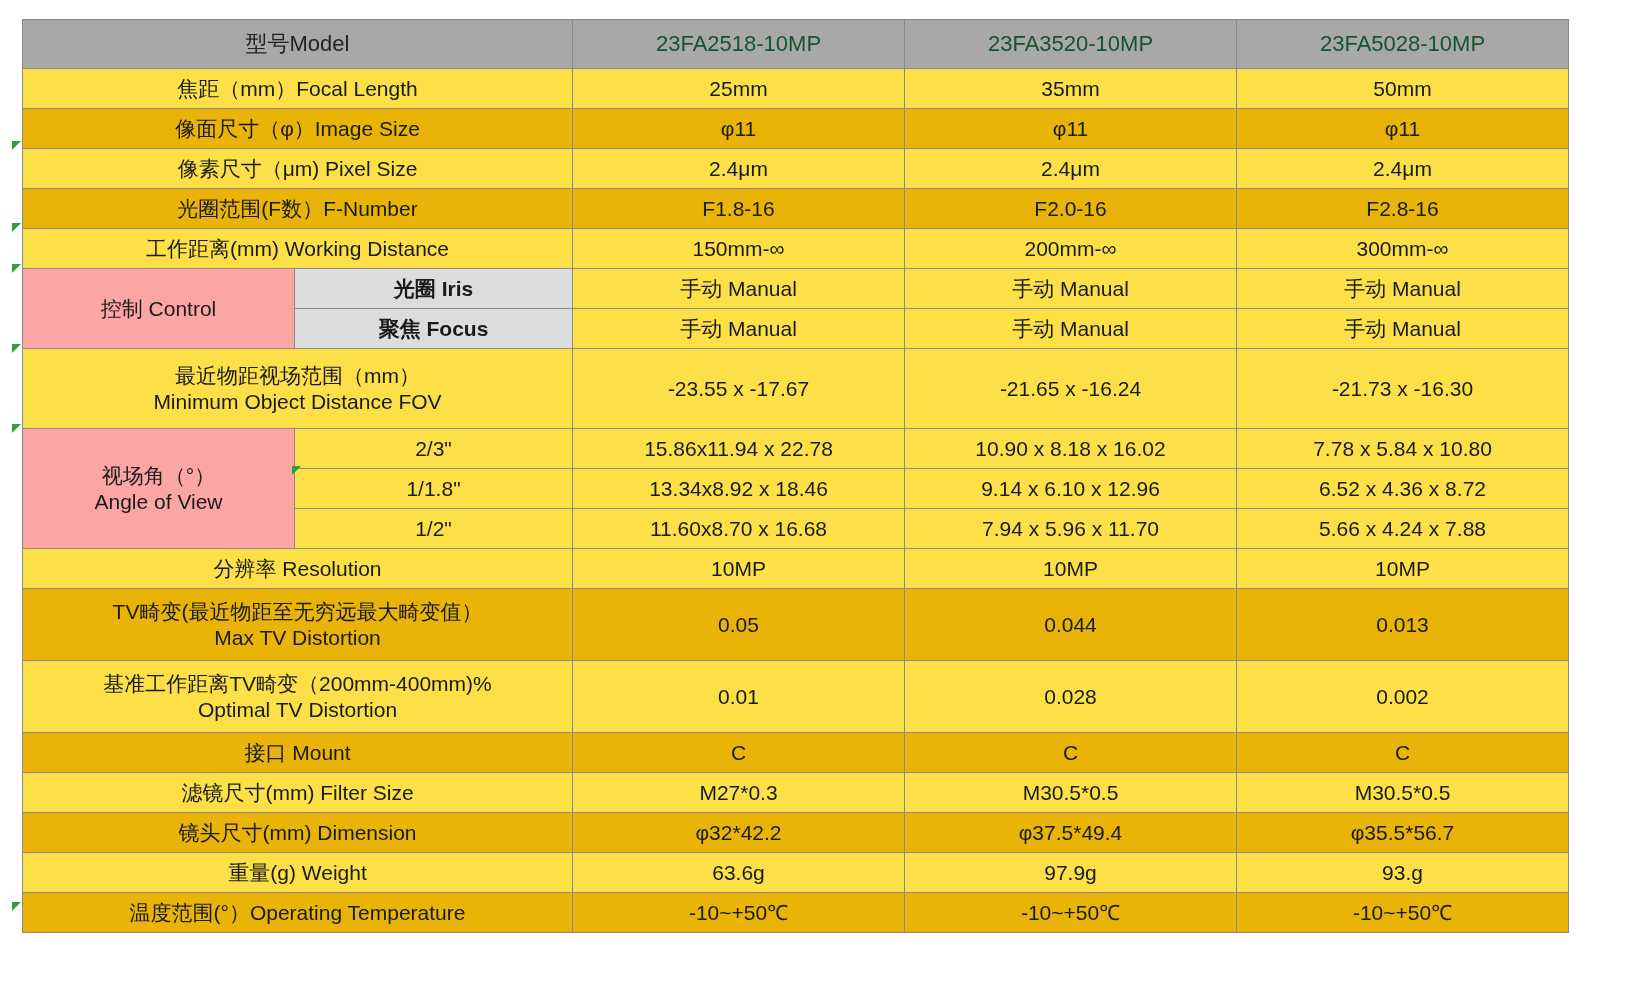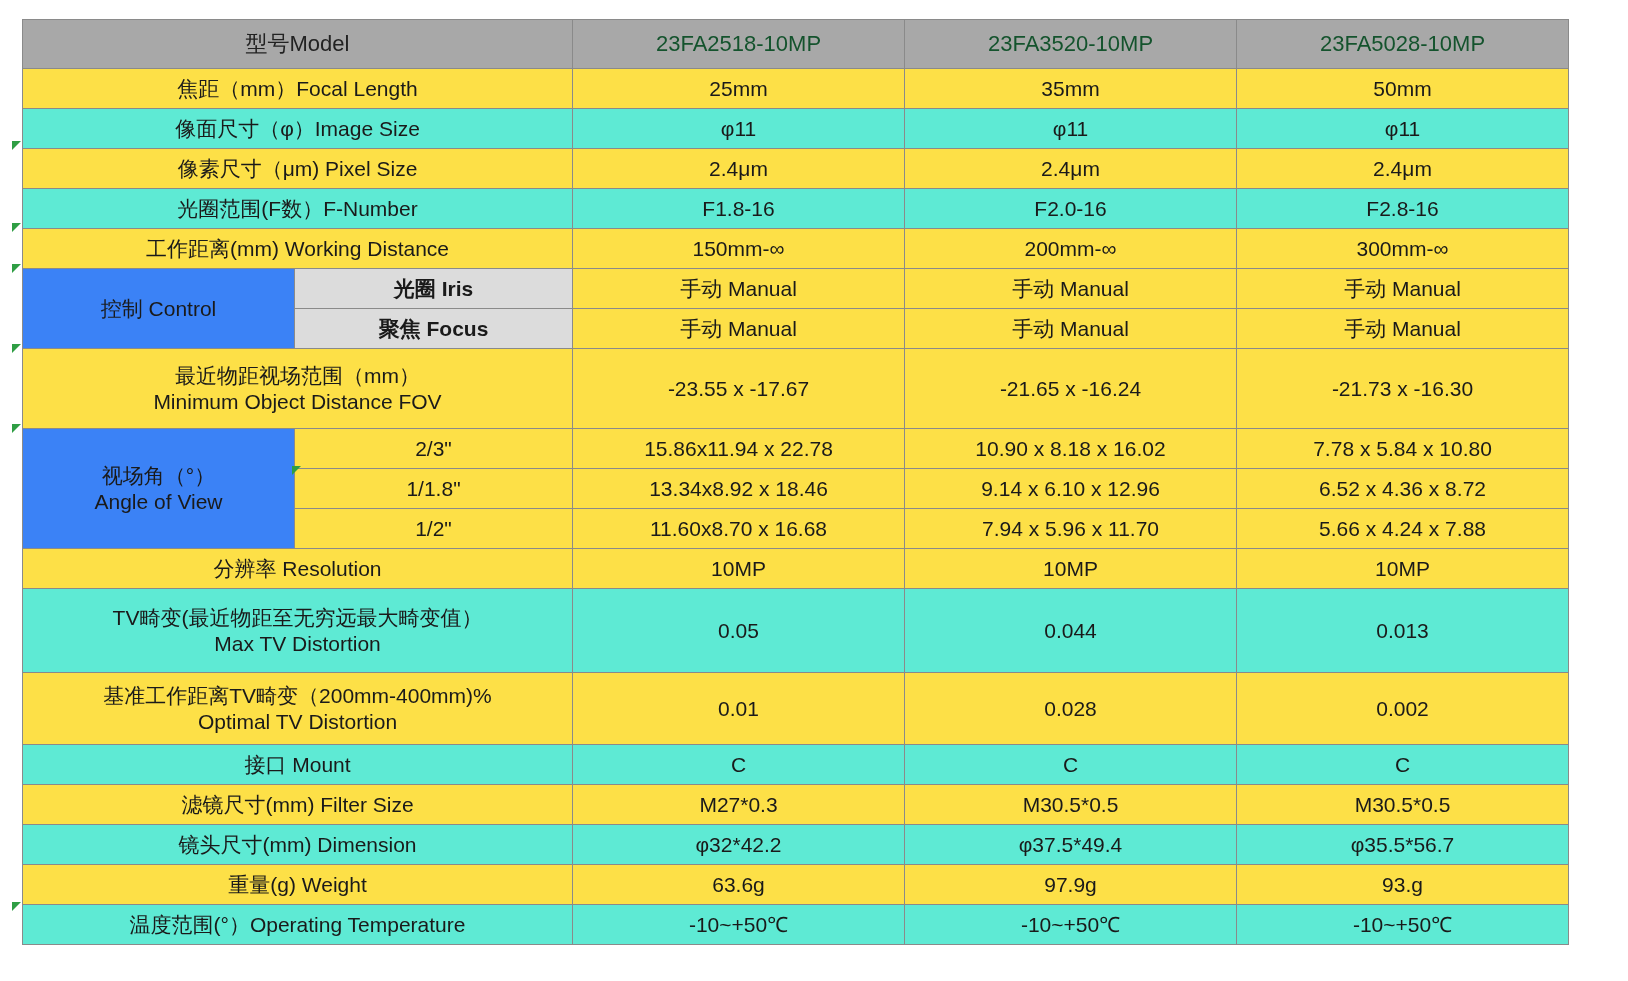--- a/index.html
+++ b/index.html
@@ -37,26 +37,26 @@
   .col-v { width: 332px; }
   .hdr td {
     background: #a8a8a8;
     color: #14532d;
     font-size: 22px;
     height: 40px;
   }
   .hdr td.first {
     color: #222222;
   }
-  .shade { background: #5eead4; margin-left: 9px; }
+  .shade { background: #eab308; margin-left: 9px; }
   .plain { background: #fde047; }
   .row-h { height: 40px; }
   .two-line { line-height: 1.28; white-space: normal; }
   .grp-label {
-    background: #3b82f6;
+    background: #fca5a5;
   }
   .sub-label {
     background: #dcdcdc;
     font-weight: bold;
   }
   .tiny-mark {
     position: absolute;
     width: 0;
     height: 0;
     border-left: 9px solid #2f9e44;
@@ -167,21 +167,21 @@
         <td class="plain">5.66 x 4.24 x 7.88</td>
       </tr>
 
       <tr class="row-h">
         <td class="plain" colspan="2">分辨率  Resolution</td>
         <td class="plain">10MP</td>
         <td class="plain">10MP</td>
         <td class="plain">10MP</td>
       </tr>
 
-      <tr style="height:84px">
+      <tr style="height:72px">
         <td class="shade two-line" colspan="2">
           <div>TV畸变(最近物距至无穷远最大畸变值）</div>
           <div>Max TV Distortion</div>
         </td>
         <td class="shade">0.05</td>
         <td class="shade">0.044</td>
         <td class="shade">0.013</td>
       </tr>
 
       <tr style="height:72px">

